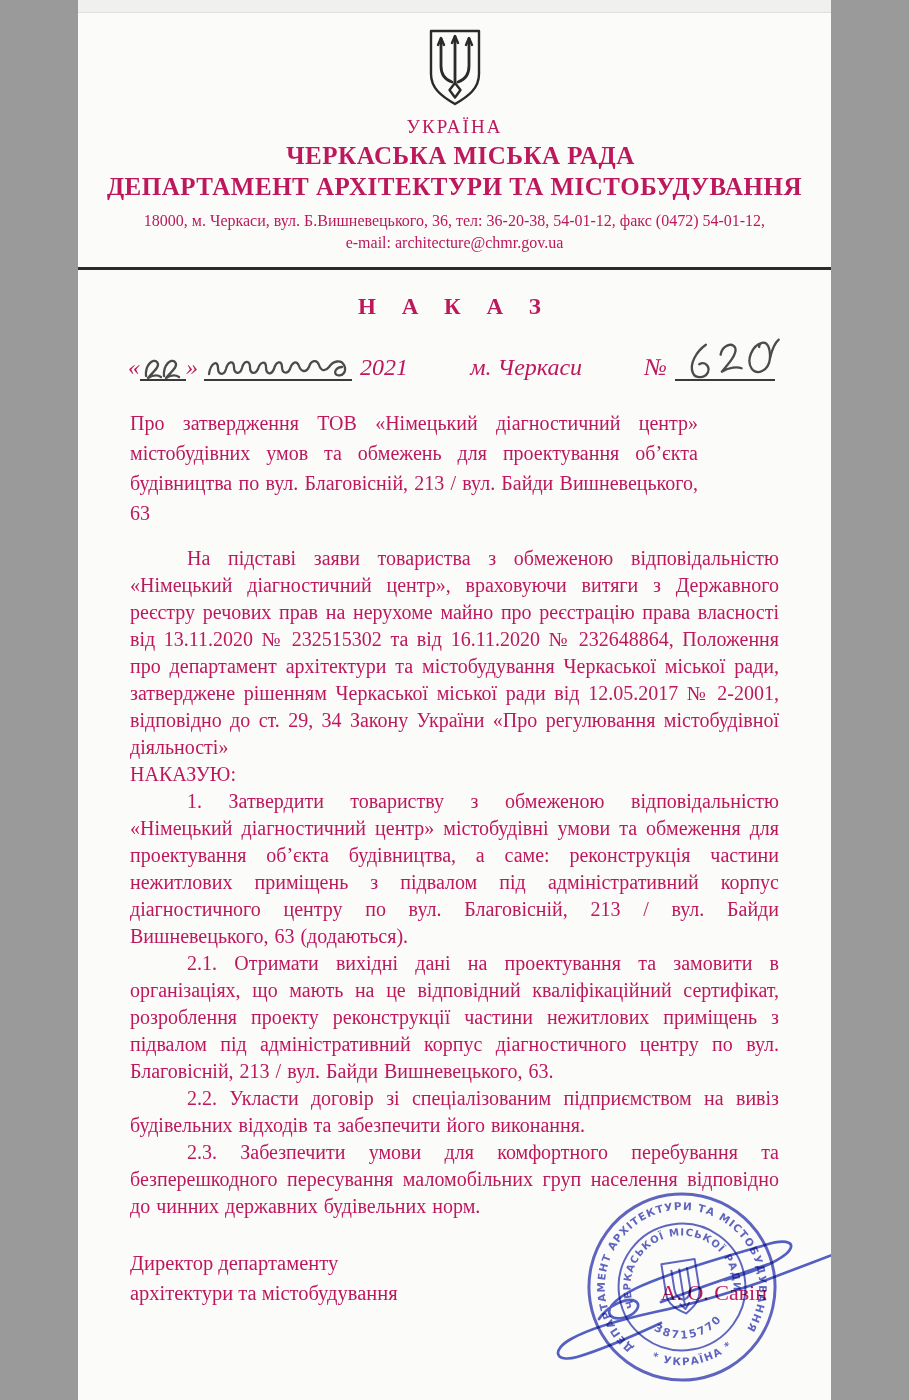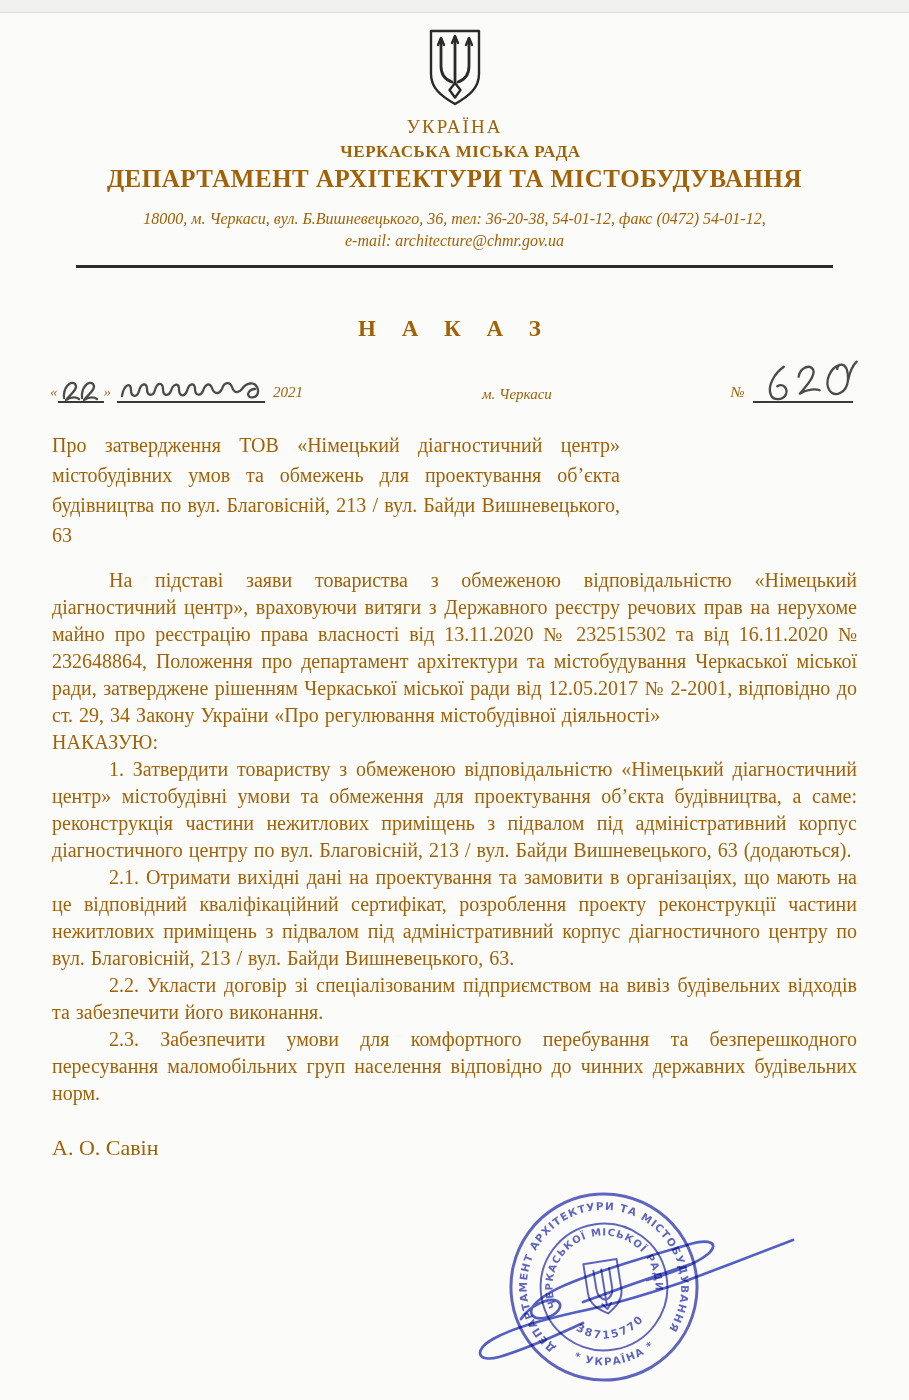--- a/index.html
+++ b/index.html
@@ -1,30 +1,30 @@
 <!DOCTYPE html>
 <html><head>
 <meta charset="utf-8">
 <style>
   html,body{margin:0;padding:0;background:#9a9a9a;}
   .page{
-    position:relative; width:909px; height:1400px; margin:0 auto;
-    background:#fbfbf9; color:#a16207; overflow:hidden;
+    position:relative; width:753px; height:1400px; margin:0 auto;
+    background:#fbfbf9; color:#be185d; overflow:hidden;
     font-family:"Liberation Serif", serif;
   }
   .scan-top{position:absolute;top:0;left:0;right:0;height:12px;background:#f0f0ee;border-bottom:1px solid #dededc;}
   .header{ text-align:center; padding-top:26px; }
   .emblem{ display:inline-block; }
   .country{ font-size:19px; letter-spacing:2px; margin-top:2px; }
-  .council{ font-size:17px; font-weight:bold; letter-spacing:.5px; margin-top:4px;padding-left:12px; }
+  .council{ font-size:25px; font-weight:bold; letter-spacing:.5px; margin-top:4px;padding-left:12px; }
   .department{ font-size:25px; font-weight:bold; letter-spacing:.5px; margin-top:3px; }
-  .address{ font-size:16px; margin-top:15px; line-height:22px;font-style:italic; }
+  .address{ font-size:16px; margin-top:9px; line-height:22px; }
   .rule{ width:757px; height:3px; background:#2c2c2c; margin:13px auto 0 auto; }
-  .doc-title{ text-align:center; font-size:23px; font-weight:bold; letter-spacing:10px; margin-top:48px; }
-  .date-row{ display:flex; justify-content:space-between; align-items:flex-end; padding:0 56px 0 50px; margin-top:29px; font-size:15px; }
+  .doc-title{ text-align:center; font-size:23px; font-weight:bold; letter-spacing:10px; margin-top:24px; }
+  .date-row{ display:flex; justify-content:space-between; align-items:flex-end; padding:0 56px 0 50px; margin-top:29px; font-size:24px; }
   .date-left,.date-place,.num-sign{ font-style:italic; }
   .hw-slot{ display:inline-block; position:relative; border-bottom:2px solid #3a3a3a; height:30px; vertical-align:-6px; }
   .hw-slot svg{ position:absolute; bottom:-5px; left:2px; overflow:visible; }
   .slot-day{ width:46px; }
   .slot-month{ width:148px; margin-left:6px; }
   .slot-num{ width:100px; margin-left:8px; }
   .date-year{ font-style:italic; margin-left:8px; }
   .subject{ margin:27px 0 6px 52px; width:568px; font-size:20px; line-height:30px; text-align:justify; }
   .bodytext{ padding:0 52px; font-size:20px; line-height:27px; }
   .bodytext p{ margin:0; text-indent:57px; text-align:justify; word-spacing:1px; }
@@ -100,20 +100,24 @@
   <div class="bodytext">
     <p class="preamble">На підставі заяви товариства з обмеженою відповідальністю «Німецький діагностичний центр», враховуючи витяги з Державного реєстру речових прав на нерухоме майно про реєстрацію права власності від 13.11.2020 № 232515302 та від 16.11.2020 № 232648864, Положення про департамент архітектури та містобудування Черкаської міської ради, затверджене рішенням Черкаської міської ради від 12.05.2017 № 2-2001, відповідно до ст. 29, 34 Закону України «Про регулювання містобудівної діяльності»</p>
     <p class="decree-word">НАКАЗУЮ:</p>
     <p>1. Затвердити товариству з обмеженою відповідальністю «Німецький діагностичний центр» містобудівні умови та обмеження для проектування об’єкта будівництва, а саме: реконструкція частини нежитлових приміщень з підвалом під адміністративний корпус діагностичного центру по вул. Благовісній, 213 / вул. Байди Вишневецького, 63 (додаються).</p>
     <p>2.1.  Отримати вихідні дані на проектування та замовити в організаціях, що мають на це відповідний кваліфікаційний сертифікат, розроблення проекту реконструкції частини нежитлових приміщень з підвалом під адміністративний корпус діагностичного центру по вул. Благовісній, 213 / вул. Байди Вишневецького, 63.</p>
     <p>2.2.  Укласти договір зі спеціалізованим підприємством на вивіз будівельних відходів та забезпечити його виконання.</p>
     <p>2.3. Забезпечити умови для комфортного перебування та безперешкодного пересування маломобільних груп населення відповідно до чинних державних будівельних норм.</p>
   </div>
 
   <div class="sig-row">
+    <div class="sig-position">
+      <div>Директор департаменту</div>
+      <div>архітектури та містобудування</div>
+    </div>
     <div class="sig-name">А. О. Савін</div>
   </div>
 
   <div class="stamp-wrap">
     <svg width="198" height="198" viewBox="0 0 200 200">
       <g transform="rotate(-9 100 100)" stroke="#4a52bb" fill="none">
         <circle cx="100" cy="100" r="94" stroke-width="3"></circle>
         <circle cx="100" cy="100" r="64" stroke-width="2"></circle>
         <defs>
           <path id="arcOuterTop" d="M 44.9 155.1 A 78 78 0 0 1 100 22 A 78 78 0 0 1 155.1 155.1"></path>

